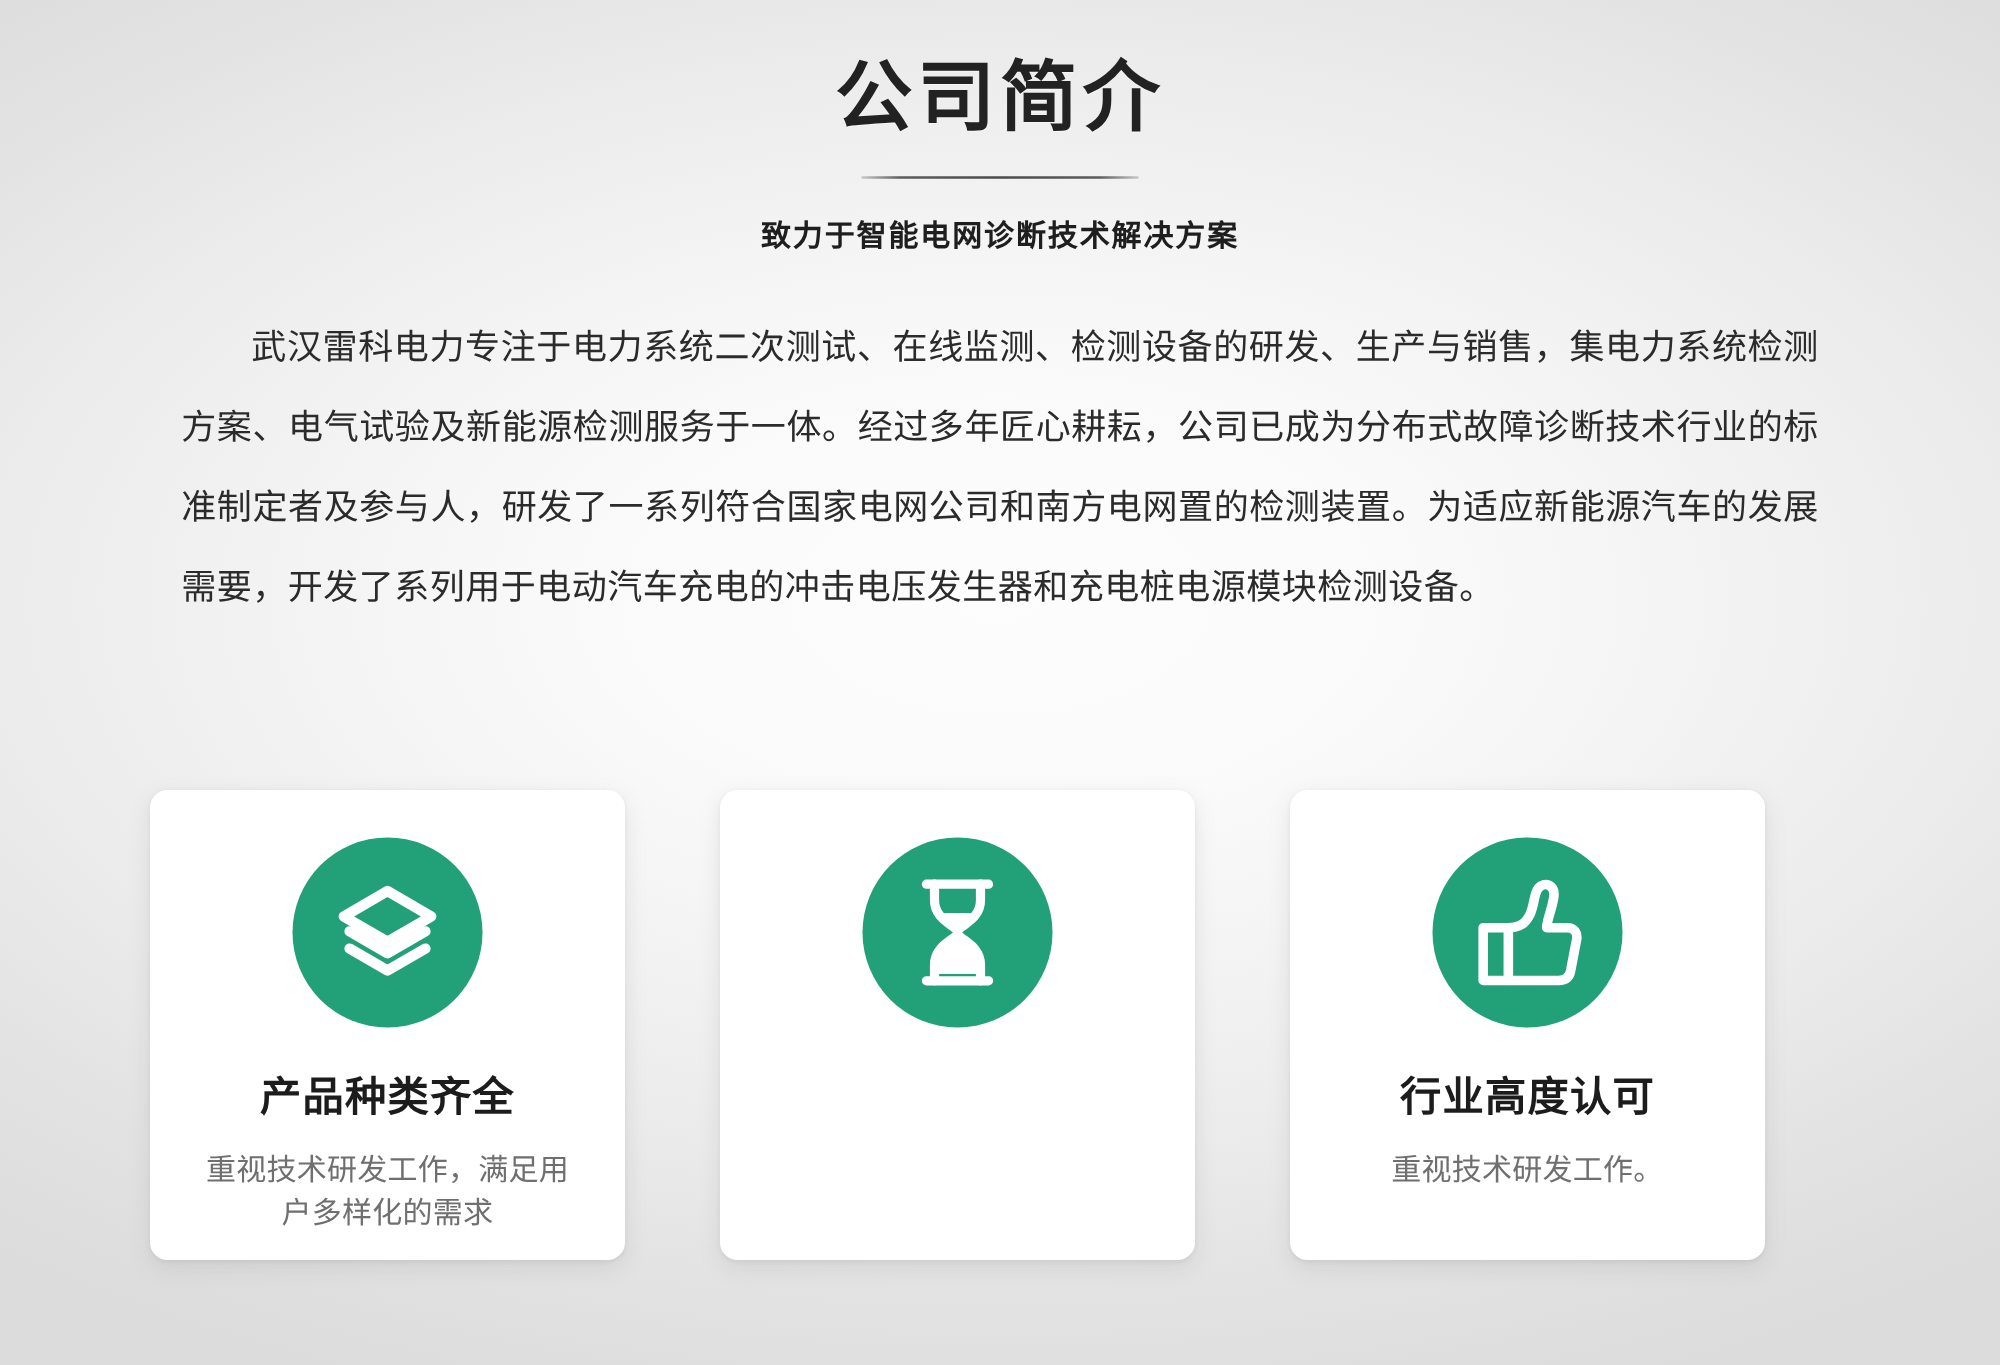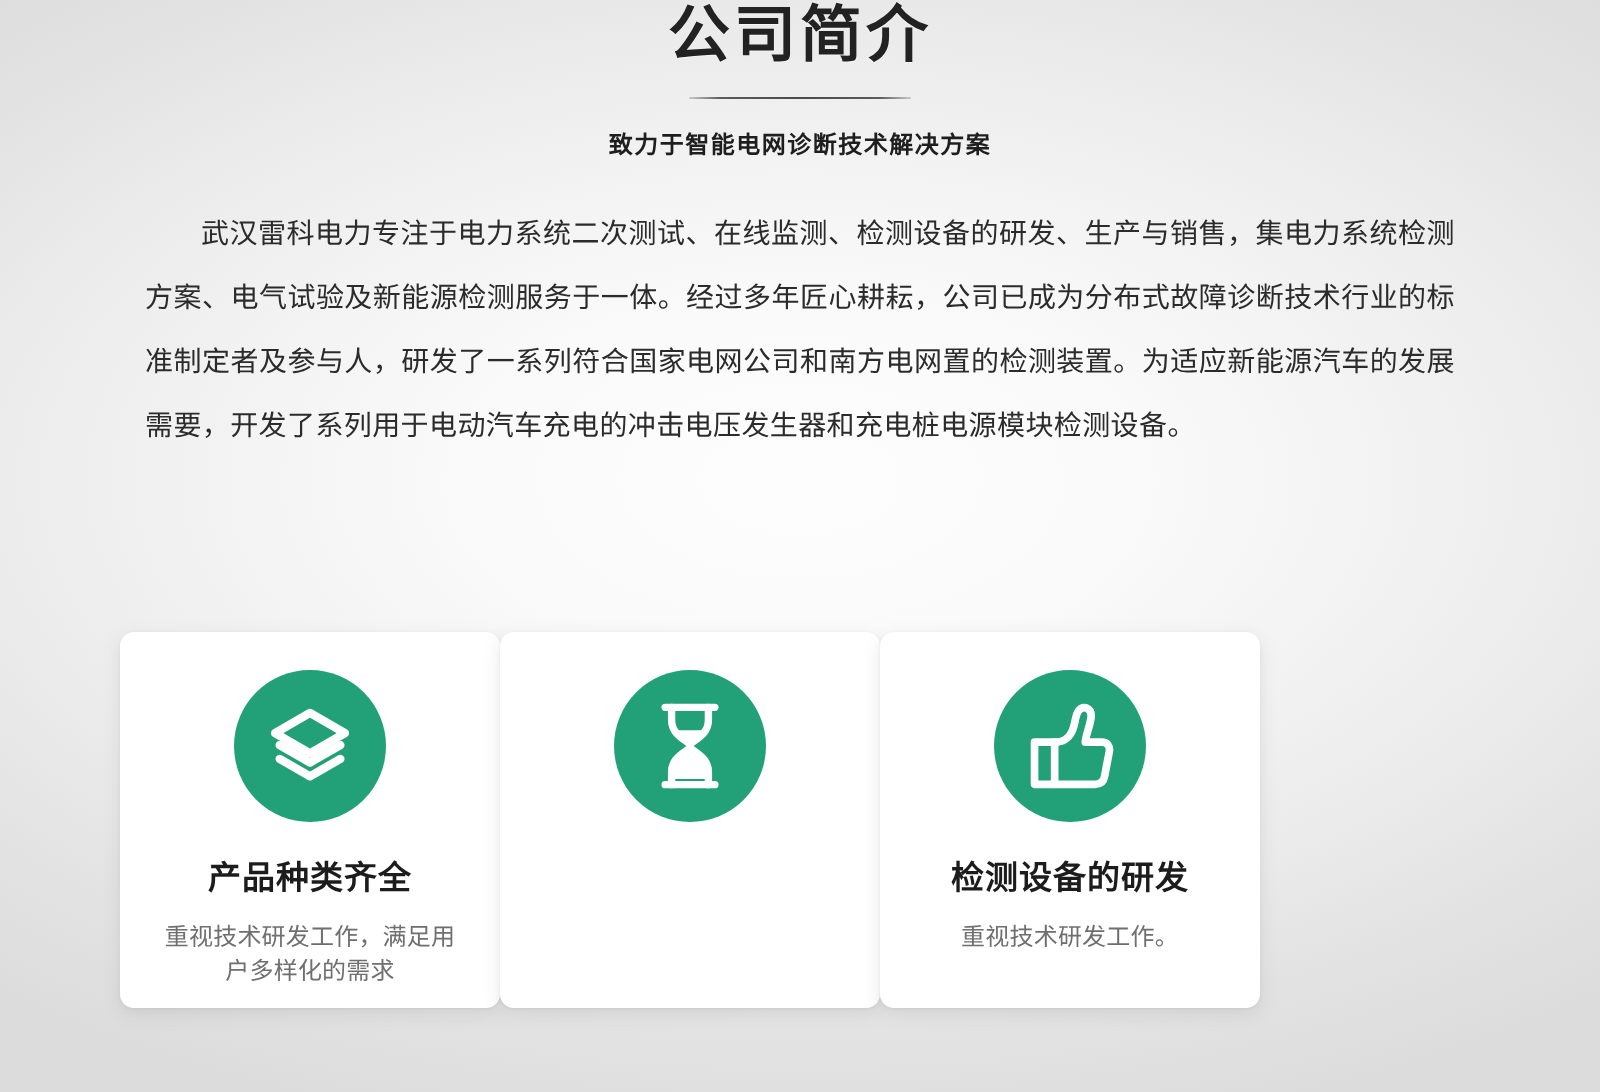--- a/index.html
+++ b/index.html
@@ -24,20 +24,21 @@
         #fdfdfd 0%,
         #fafafa 26%,
         #f3f3f3 46%,
         #ebebeb 66%,
         #e3e3e3 82%,
         #dcdcdc 100%);
   }
 
   
   .header {
+    padding-top: 44px;
     text-align: center;
   }
   .main-title {
     font-size: 62px;
     font-weight: 700;
     color: #222222;
     letter-spacing: 4px;
     line-height: 1.12;
     margin: 0;
     text-shadow: 0 1px 0 rgba(255,255,255,0.5);
@@ -71,21 +72,21 @@
     word-break: break-all;
   }
 
   
   .cards {
     position: absolute;
     left: 120px;
     top: 632px;
     width: 1292px;
     display: flex;
-    justify-content: flex-start;
+    justify-content: space-between;
   }
   .card {
     width: 380px;
     height: 376px;
     background: #ffffff;
     border-radius: 14px;
     box-shadow: 0 6px 18px rgba(120,120,120,0.16),
                 0 1px 3px rgba(120,120,120,0.10);
     display: flex;
     flex-direction: column;
@@ -176,18 +177,18 @@
       <div class="icon-circle">
         <span>
           <svg width="96" height="92" viewBox="0 0 100 96" aria-hidden="true">
             <g fill="none" stroke="#ffffff" stroke-width="8" stroke-linejoin="round" stroke-linecap="round">
               <path d="M13 44 H34 V88 H13 Z"></path>
               <path d="M34 44 C43 44 48 41 52 33 C56 25 55 16 59 11 C64 5 73 8 72 18 C71 27 66 38 66 44 H83 C89 44 92 48 91 54 L86 80 C85 86 81 88 76 88 H34"></path>
             </g>
           </svg>
         </span>
       </div>
-      <div class="card-title">检测设备的研发</div>
+      <div class="card-title">行业高度认可</div>
       <div class="card-desc">重视技术研发工作。</div>
     </div>
 
   </div>
 </div>
 
 </body></html>

